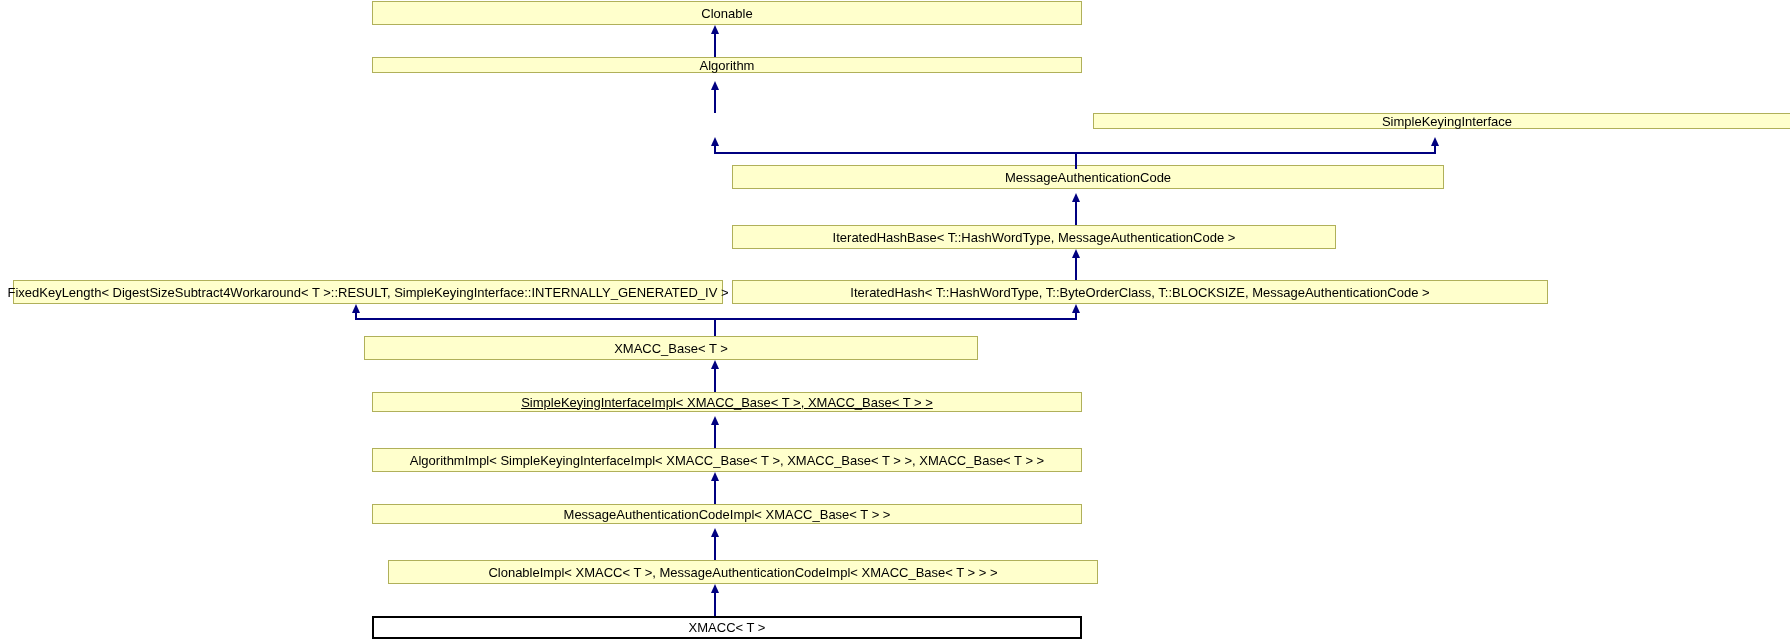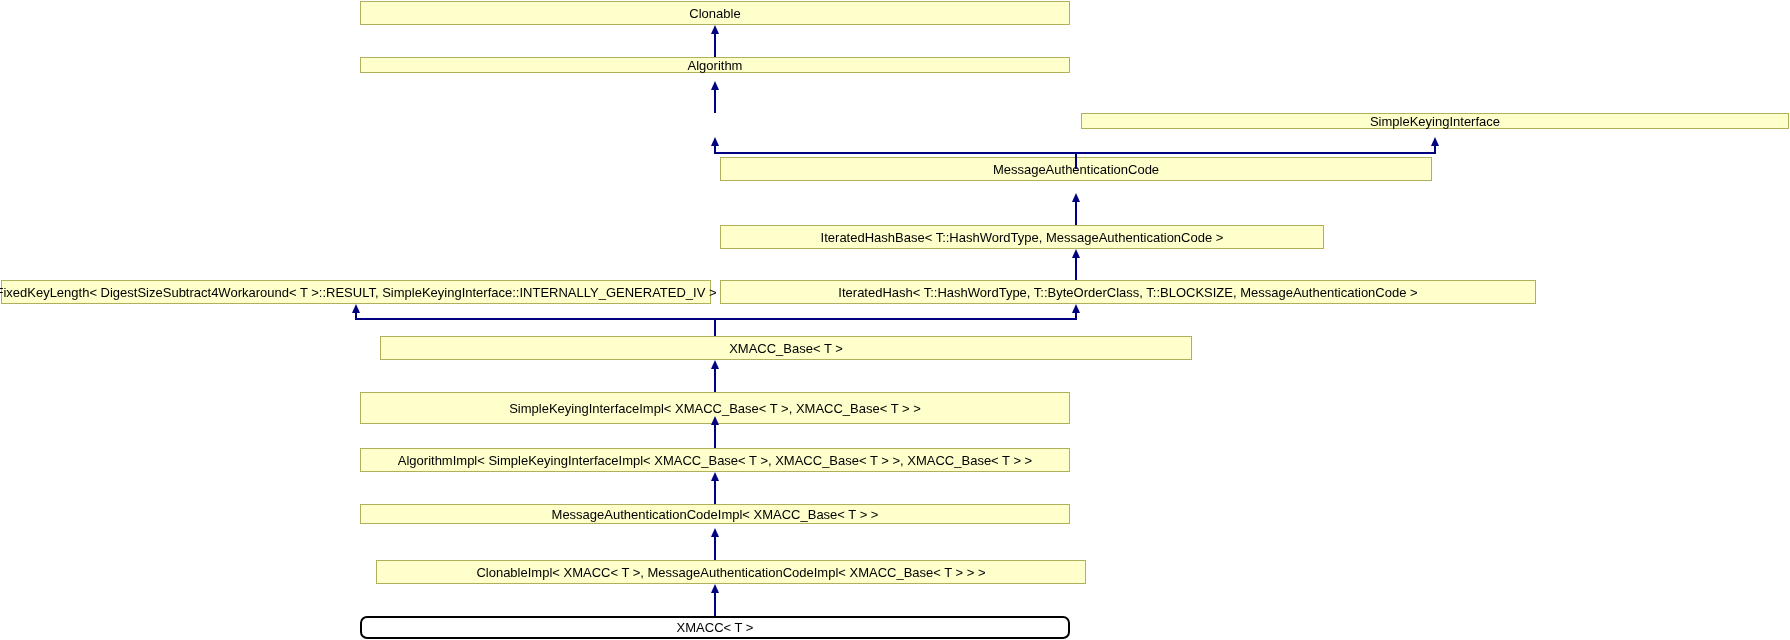--- a/index.html
+++ b/index.html
@@ -16,20 +16,21 @@
     box-sizing: border-box;
     background: #ffffcc;
     border: 1px solid #b0b05a;
     display: flex;
     align-items: center;
     justify-content: center;
     font-size: 13px;
     color: #000000;
     white-space: nowrap;
     cursor: pointer;
+    margin-left: 12px;
   }
   .node.current {
     background: #ffffff;
     border: 2px solid #000000;
     cursor: default;
   }
   .vline {
     position: absolute;
     width: 2px;
     background: #000080;
@@ -59,57 +60,57 @@
 
   <div class="node" style="left:360px; top:57px; width:710px; height:16px;">
     <span>Algorithm</span>
   </div>
 
 
   <div class="node" style="left:1081px; top:113px; width:708px; height:16px;">
     <span>SimpleKeyingInterface</span>
   </div>
 
-  <div class="node" style="left:720px; top:157px; width:712px; height:24px;">
+  <div class="node" style="left:720px; top:165px; width:712px; height:24px;">
     <span>MessageAuthenticationCode</span>
   </div>
 
   <div class="node" style="left:720px; top:225px; width:604px; height:24px;text-align:center;">
     <span>IteratedHashBase&lt; T::HashWordType, MessageAuthenticationCode &gt;</span>
   </div>
 
   <div class="node" style="left:1px; top:280px; width:710px; height:24px;">
     <span>FixedKeyLength&lt; DigestSizeSubtract4Workaround&lt; T &gt;::RESULT, SimpleKeyingInterface::INTERNALLY_GENERATED_IV &gt;</span>
   </div>
 
   <div class="node" style="left:720px; top:280px; width:816px; height:24px;">
     <span>IteratedHash&lt; T::HashWordType, T::ByteOrderClass, T::BLOCKSIZE, MessageAuthenticationCode &gt;</span>
   </div>
 
-  <div class="node" style="left:380px; top:336px; width:812px; height:24px;justify-content:center;">
+  <div class="node" style="left:352px; top:336px; width:614px; height:24px;justify-content:center;">
     <span>XMACC_Base&lt; T &gt;</span>
   </div>
 
-  <div class="node" style="left:360px; top:392px; width:710px; height:32px;">
+  <div class="node" style="left:360px; top:392px; width:710px; height:20px;text-decoration:underline;">
     <span>SimpleKeyingInterfaceImpl&lt; XMACC_Base&lt; T &gt;, XMACC_Base&lt; T &gt; &gt;</span>
   </div>
 
   <div class="node" style="left:360px; top:448px; width:710px; height:24px;">
     <span>AlgorithmImpl&lt; SimpleKeyingInterfaceImpl&lt; XMACC_Base&lt; T &gt;, XMACC_Base&lt; T &gt; &gt;, XMACC_Base&lt; T &gt; &gt;</span>
   </div>
 
   <div class="node" style="left:360px; top:504px; width:710px; height:20px;">
     <span>MessageAuthenticationCodeImpl&lt; XMACC_Base&lt; T &gt; &gt;</span>
   </div>
 
   <div class="node" style="left:376px; top:560px; width:710px; height:24px;">
     <span>ClonableImpl&lt; XMACC&lt; T &gt;, MessageAuthenticationCodeImpl&lt; XMACC_Base&lt; T &gt; &gt; &gt;</span>
   </div>
 
-  <div class="node current" style="left:360px; top:616px; width:710px; height:23px;border-radius:7px;">
+  <div class="node current" style="left:360px; top:616px; width:710px; height:23px;">
     <span>XMACC&lt; T &gt;</span>
   </div>
 
   <div class="arrowhead" style="left:711px; top:25px;"></div>
   <div class="vline" style="left:714px; top:33px; height:24px;"></div>
 
   <div class="arrowhead" style="left:711px; top:81px;"></div>
   <div class="vline" style="left:714px; top:89px; height:24px;"></div>
 
   <div class="arrowhead" style="left:711px; top:137px;"></div>

